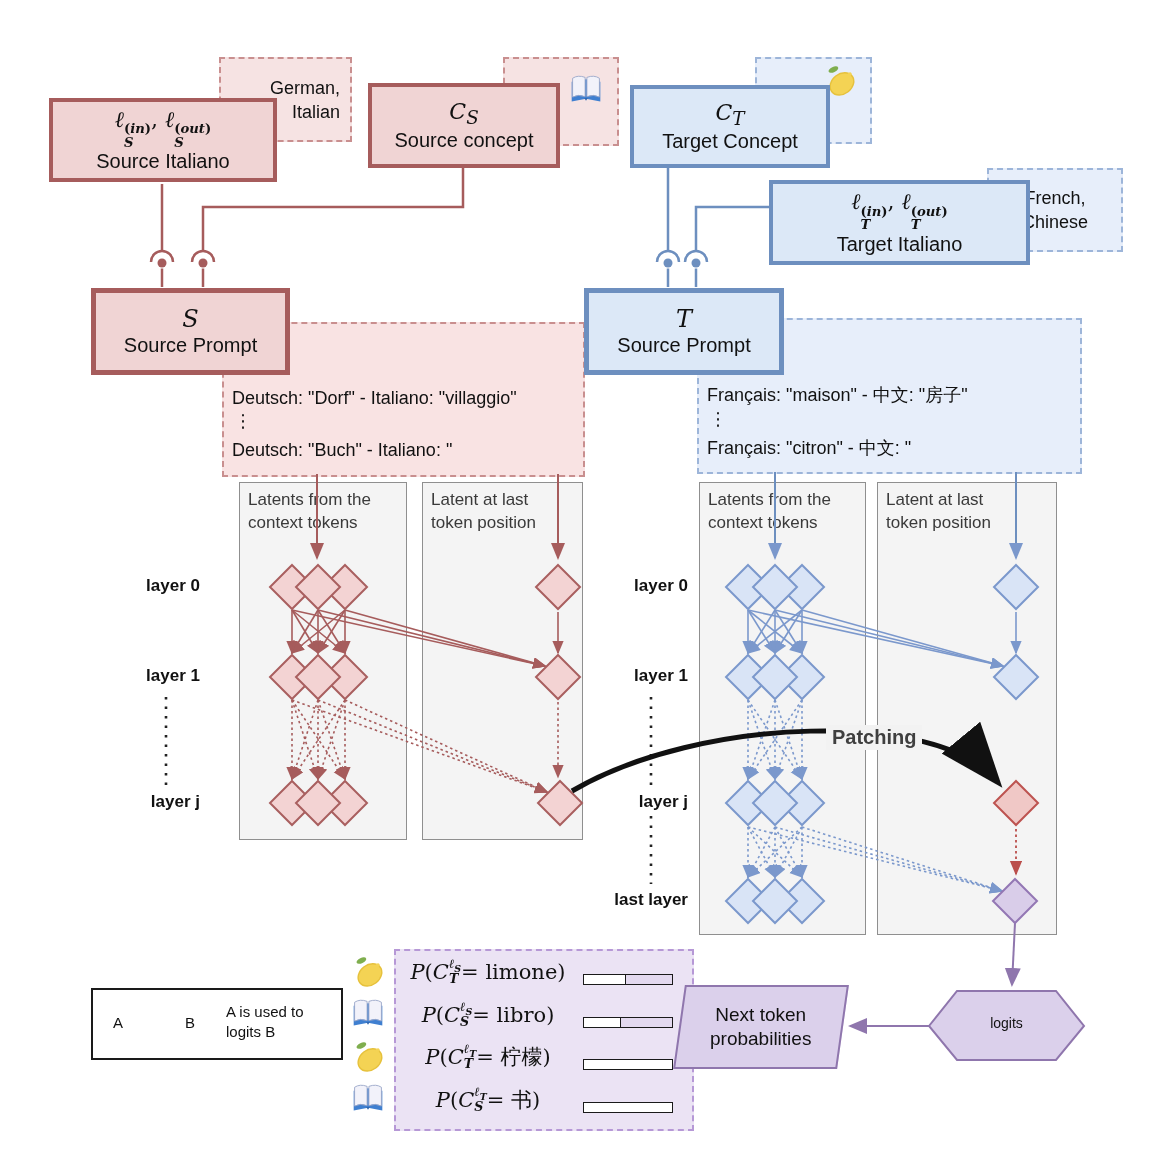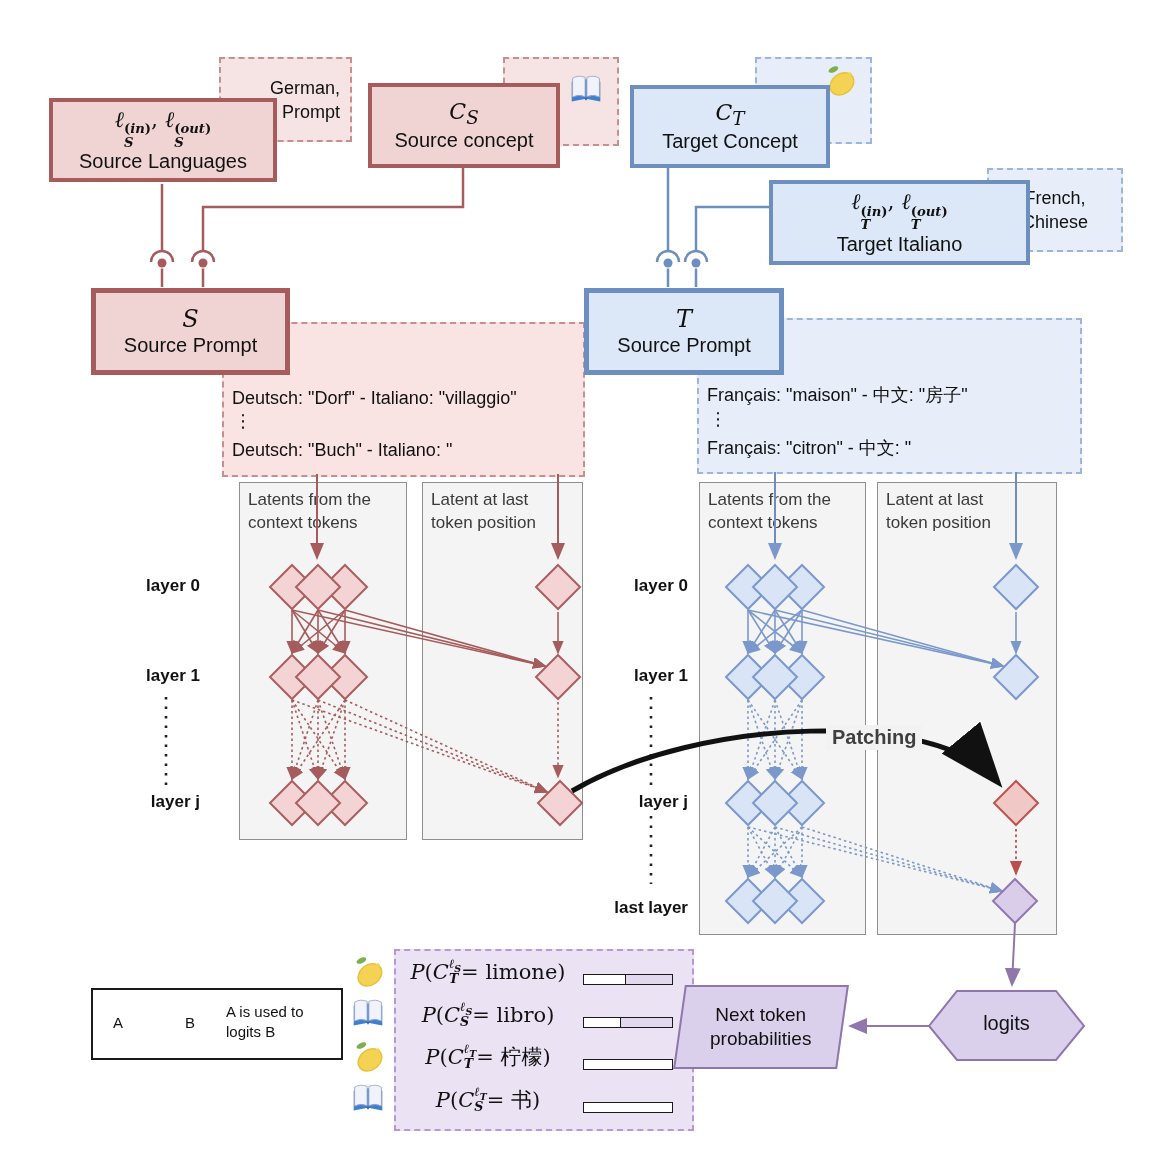--- a/index.html
+++ b/index.html
@@ -35,21 +35,21 @@
   svg{position:absolute;left:0;top:0;}
   .icon{position:absolute;}
 </style>
 </head>
 <body>
 
 <div class="canvas">
 
   <div class="abs box dash-red" style="left:219px;top:57px;width:133px;height:85px;align-items:flex-end;padding-right:10px;">
     <div class="small-note">German,</div>
-    <div class="small-note">Prompt</div>
+    <div class="small-note">Italian</div>
   </div>
 
   <div class="abs dash-red" style="left:503px;top:57px;width:112px;height:85px;"></div>
   <span class="icon" style="left:568px;top:72px;">
 <svg width="36" height="34" viewBox="0 0 40 38" xmlns="http://www.w3.org/2000/svg">
   <path d="M20 8 L20 30 L4 33 L4 11 Z" fill="#3f7fd0"></path>
   <path d="M20 8 L20 30 L36 33 L36 11 Z" fill="#3f7fd0"></path>
   <path d="M19 6 Q11 3 5 7 L5 28 Q11 24.5 19 27.5 Z" fill="#f2f2fa" stroke="#9aa7c8" stroke-width="1"></path>
   <path d="M21 6 Q29 3 35 7 L35 28 Q29 24.5 21 27.5 Z" fill="#f2f2fa" stroke="#9aa7c8" stroke-width="1"></path>
   <path d="M18 29 L20 32 L22 29 Z" fill="#2f66b0"></path>
@@ -74,21 +74,21 @@
   <div class="abs dash-blue" style="left:697px;top:318px;width:381px;height:152px;"></div>
 
   <div class="abs box solid-red" style="left:49px;top:98px;width:228px;height:84px;">
     <div class="math"><i>ℓ</i><span class="ss">
           <sup>(<i>in</i>)</sup>
           <sub><i>S</i></sub>
         </span>, <i>ℓ</i><span class="ss">
           <sup>(<i>out</i>)</sup>
           <sub><i>S</i></sub>
         </span></div>
-    <div class="boxlabel">Source Languages</div>
+    <div class="boxlabel">Source Italiano</div>
   </div>
 
   <div class="abs box solid-blue" style="left:630px;top:85px;width:200px;height:83px;">
     <div class="math"><i>C</i><sub><i>T</i></sub></div>
     <div class="boxlabel">Target Concept</div>
   </div>
 
   <div class="abs box solid-red" style="left:368px;top:83px;width:192px;height:85px;">
     <div class="math"><i>C</i><sub><i>S</i></sub></div>
     <div class="boxlabel">Source concept</div>
@@ -295,29 +295,29 @@
 
   <div class="abs dash-purple" style="left:394px;top:949px;width:296px;height:178px;"></div>
 
   <div class="abs parallelogram center-txt" style="left:679px;top:985px;width:160px;height:80px;">
     <div style="font-size:19px;line-height:24px;text-align:center;transform:skewX(8deg);">
       <span>Next token</span><br>
       <span>probabilities</span>
     </div>
   </div>
 
-  <div class="abs center-txt" style="left:929px;top:991px;width:155px;height:64px;font-size:20px;">logits</div>
+  <div class="abs center-txt" style="left:929px;top:991px;width:155px;height:64px;font-size:14px;">logits</div>
 
 <div class="abs layer-label" style="left:100px;top:576px;">layer 0</div>
     <div class="abs layer-label" style="left:100px;top:666px;">layer 1</div>
     <div class="abs layer-label" style="left:100px;top:792px;">layer j</div>
     <div class="abs layer-label" style="left:588px;top:576px;">layer 0</div>
     <div class="abs layer-label" style="left:588px;top:666px;">layer 1</div>
     <div class="abs layer-label" style="left:588px;top:792px;">layer j</div>
-    <div class="abs layer-label" style="left:588px;top:890px;margin-top:8px;">last layer</div>
+    <div class="abs layer-label" style="left:588px;top:890px;">last layer</div>
     <div class="icon" style="left:350px;top:953px;">
 <svg width="38" height="38" viewBox="0 0 40 40" xmlns="http://www.w3.org/2000/svg">
   <ellipse cx="21" cy="23" rx="13.5" ry="10.5" fill="#f4d354" stroke="#e6c13c" stroke-width="1.5" transform="rotate(-38 21 23)"></ellipse>
   <ellipse cx="29" cy="13" rx="2.5" ry="2" fill="#f4d354" transform="rotate(-38 29 13)"></ellipse>
   <ellipse cx="12" cy="8" rx="5.5" ry="2.8" fill="#7fae4e" transform="rotate(-25 12 8)"></ellipse>
 </svg>
 </div>
     <div class="abs formula center-txt" style="left:398px;top:952px;width:180px;height:40px;"><i>P</i>(<i>C</i><span class="ss">
         <sup><i>ℓ</i><sub><i>S</i></sub></sup>
         <sub><i>T</i></sub>

